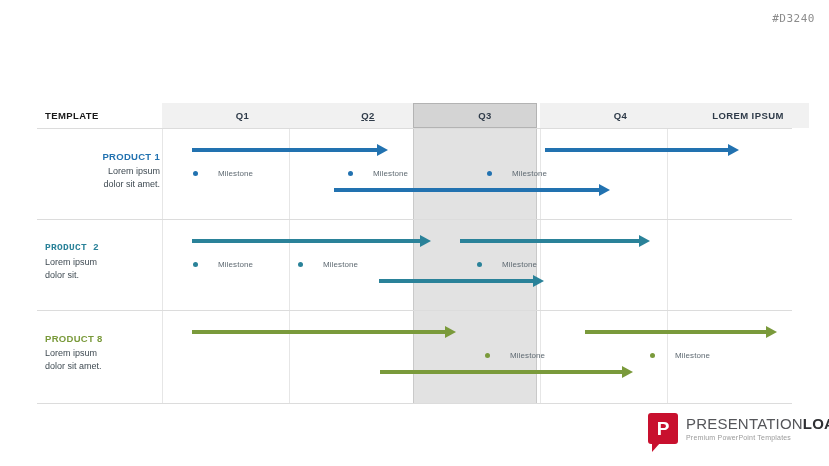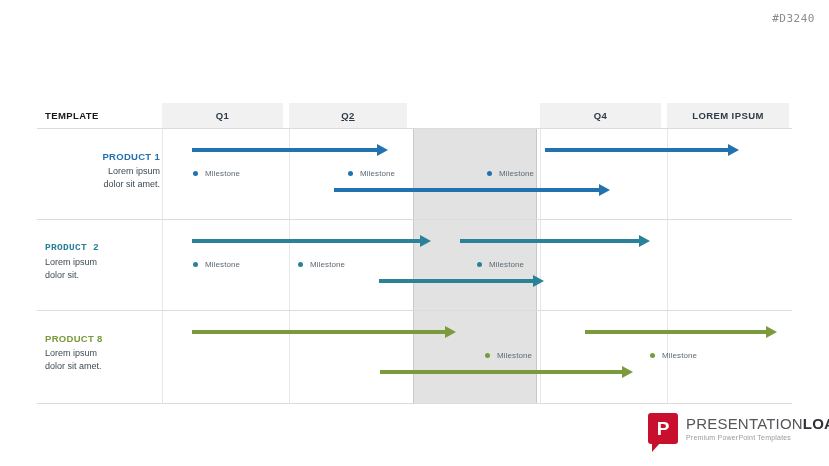--- a/index.html
+++ b/index.html
@@ -24,21 +24,21 @@
   }
 
   
   .roadmap{position:absolute;left:37px;top:103px;width:755px;height:300px;}
 
   .col-head-row{position:absolute;left:0;top:0;width:755px;height:25px;}
   .head-cell{
     position:absolute;top:0;height:25px;
     background:#f1f1f1;
     display:flex;align-items:center;justify-content:center;
-    font-size:9.5px;font-weight:bold;color:#2f3b49;letter-spacing:.4px;
+    font-size:9.5px;font-weight:bold;color:#2f3b49;letter-spacing:.4px;padding-left:20px;
   }
   .head-cell.product-head{
     background:transparent;justify-content:flex-start;
     padding-left:8px;color:#1a1a1a;font-size:9.5px;
   }
   .head-cell.active{
     background:#d4d4d4;border:1px solid #b3b3b3;box-sizing:border-box;
   }
 
   
@@ -60,21 +60,21 @@
 
   
   .bar{position:absolute;height:4px;border-radius:0;}
   .bar .stem{position:absolute;left:0;top:0;height:4px;width:calc(100% - 9px);}
   .bar .head{
     position:absolute;right:0;top:-4px;width:0;height:0;
     border-top:6px solid transparent;border-bottom:6px solid transparent;
   }
 
   
-  .milestone{position:absolute;display:flex;align-items:center;gap:7px;white-space:nowrap;}
+  .milestone{position:absolute;display:flex;align-items:center;gap:20px;white-space:nowrap;}
   .milestone .dot{width:5px;height:5px;border-radius:50%;display:block;}
   .milestone .ms-label{font-size:8px;color:#5f6a72;letter-spacing:.1px;}
 
   
   .logo{position:absolute;left:648px;top:413px;display:flex;align-items:center;gap:8px;}
   .logo-mark{
     position:relative;width:30px;height:31px;background:#c8102e;border-radius:3px;
   }
   .logo-mark::after{
     content:"";position:absolute;left:4px;bottom:-8px;
@@ -96,20 +96,21 @@
 <div class="slide">
 
   <div class="doc-code">#D3240</div>
 
 
   <div class="roadmap">
     <div class="col-head-row">
         <div class="head-cell product-head" style="left: 0px; width: 125px;">TEMPLATE</div>
         <div class="head-cell" style="left: 125px; width: 121px;">Q1</div>
         <div class="head-cell" style="left: 252px; width: 118px; text-decoration: underline;">Q2</div>
+        <div class="head-cell active" style="left: 376px; width: 124px;">Q3</div>
         <div class="head-cell" style="left: 503px; width: 121px;">Q4</div>
         <div class="head-cell" style="left: 630px; width: 122px;">LOREM IPSUM</div>
       </div>
     <div>
         <div class="q3-band" style="left: 376px; width: 124px; background: rgb(226, 226, 226);"></div>
         <div class="vline" style="left: 125px;"></div>
         <div class="vline" style="left: 252px;"></div>
         <div class="vline" style="left: 503px;"></div>
         <div class="vline" style="left: 630px;"></div>
         <div class="hline" style="top: 25px;"></div>

